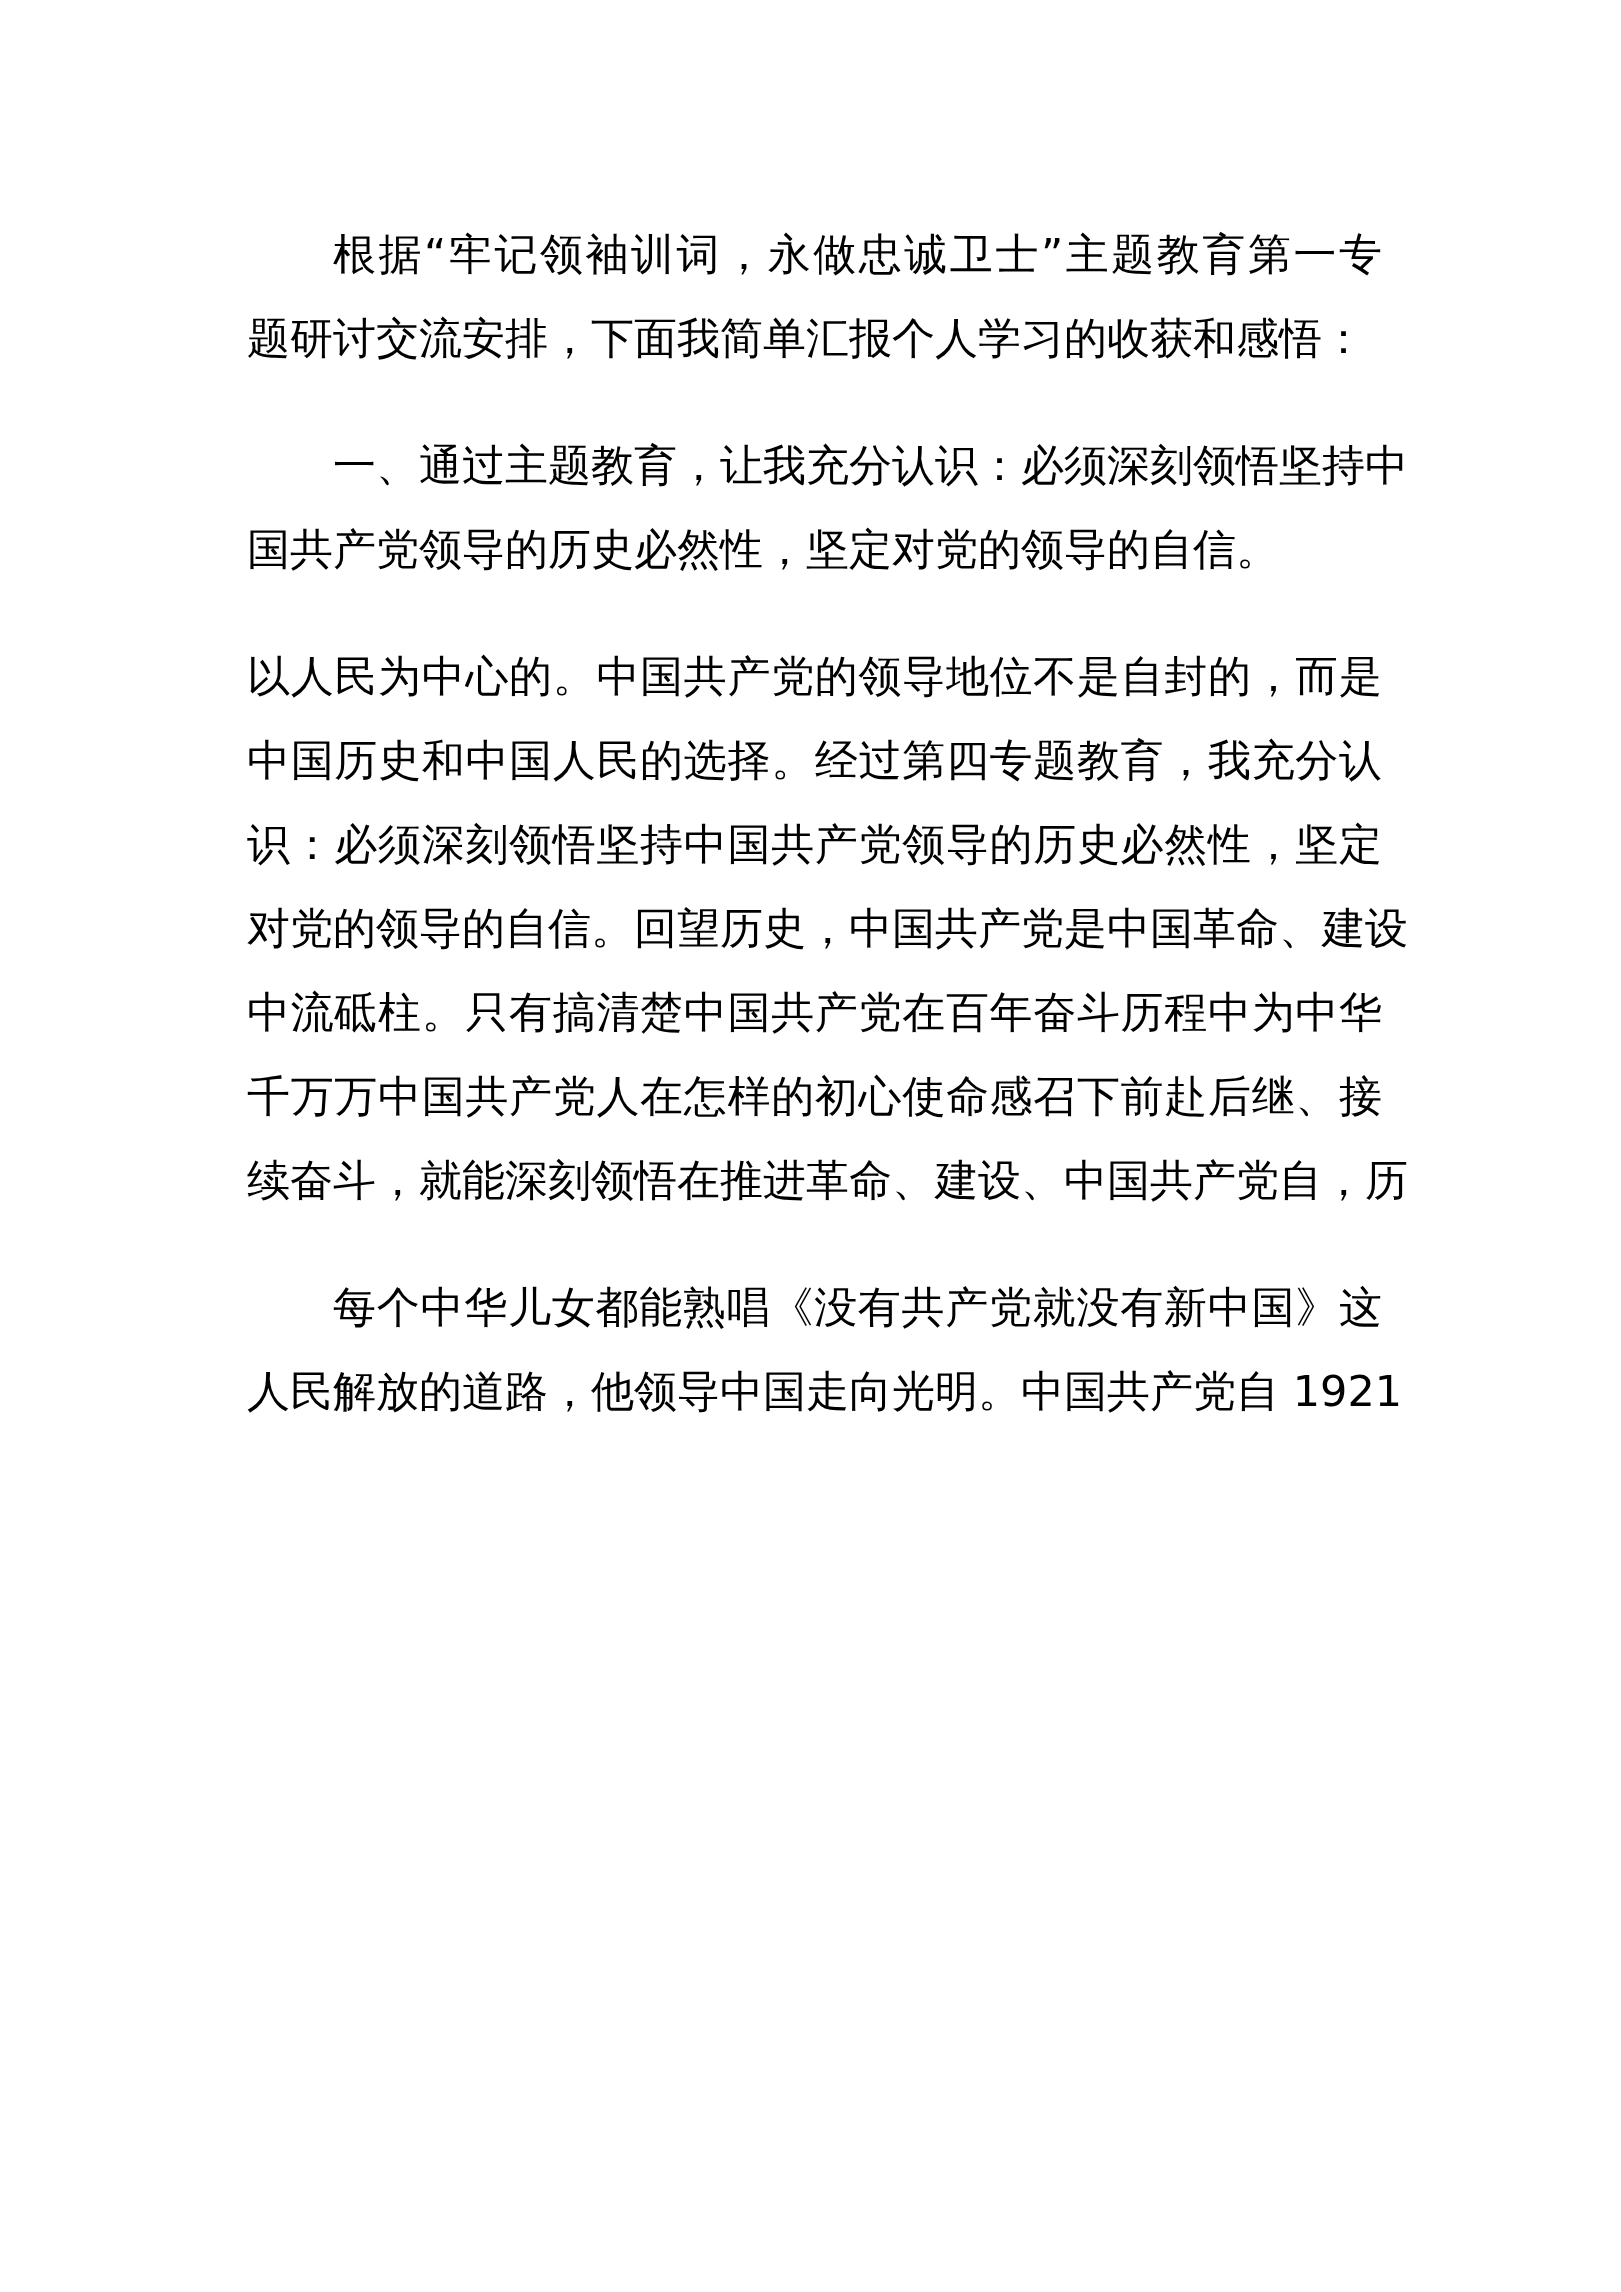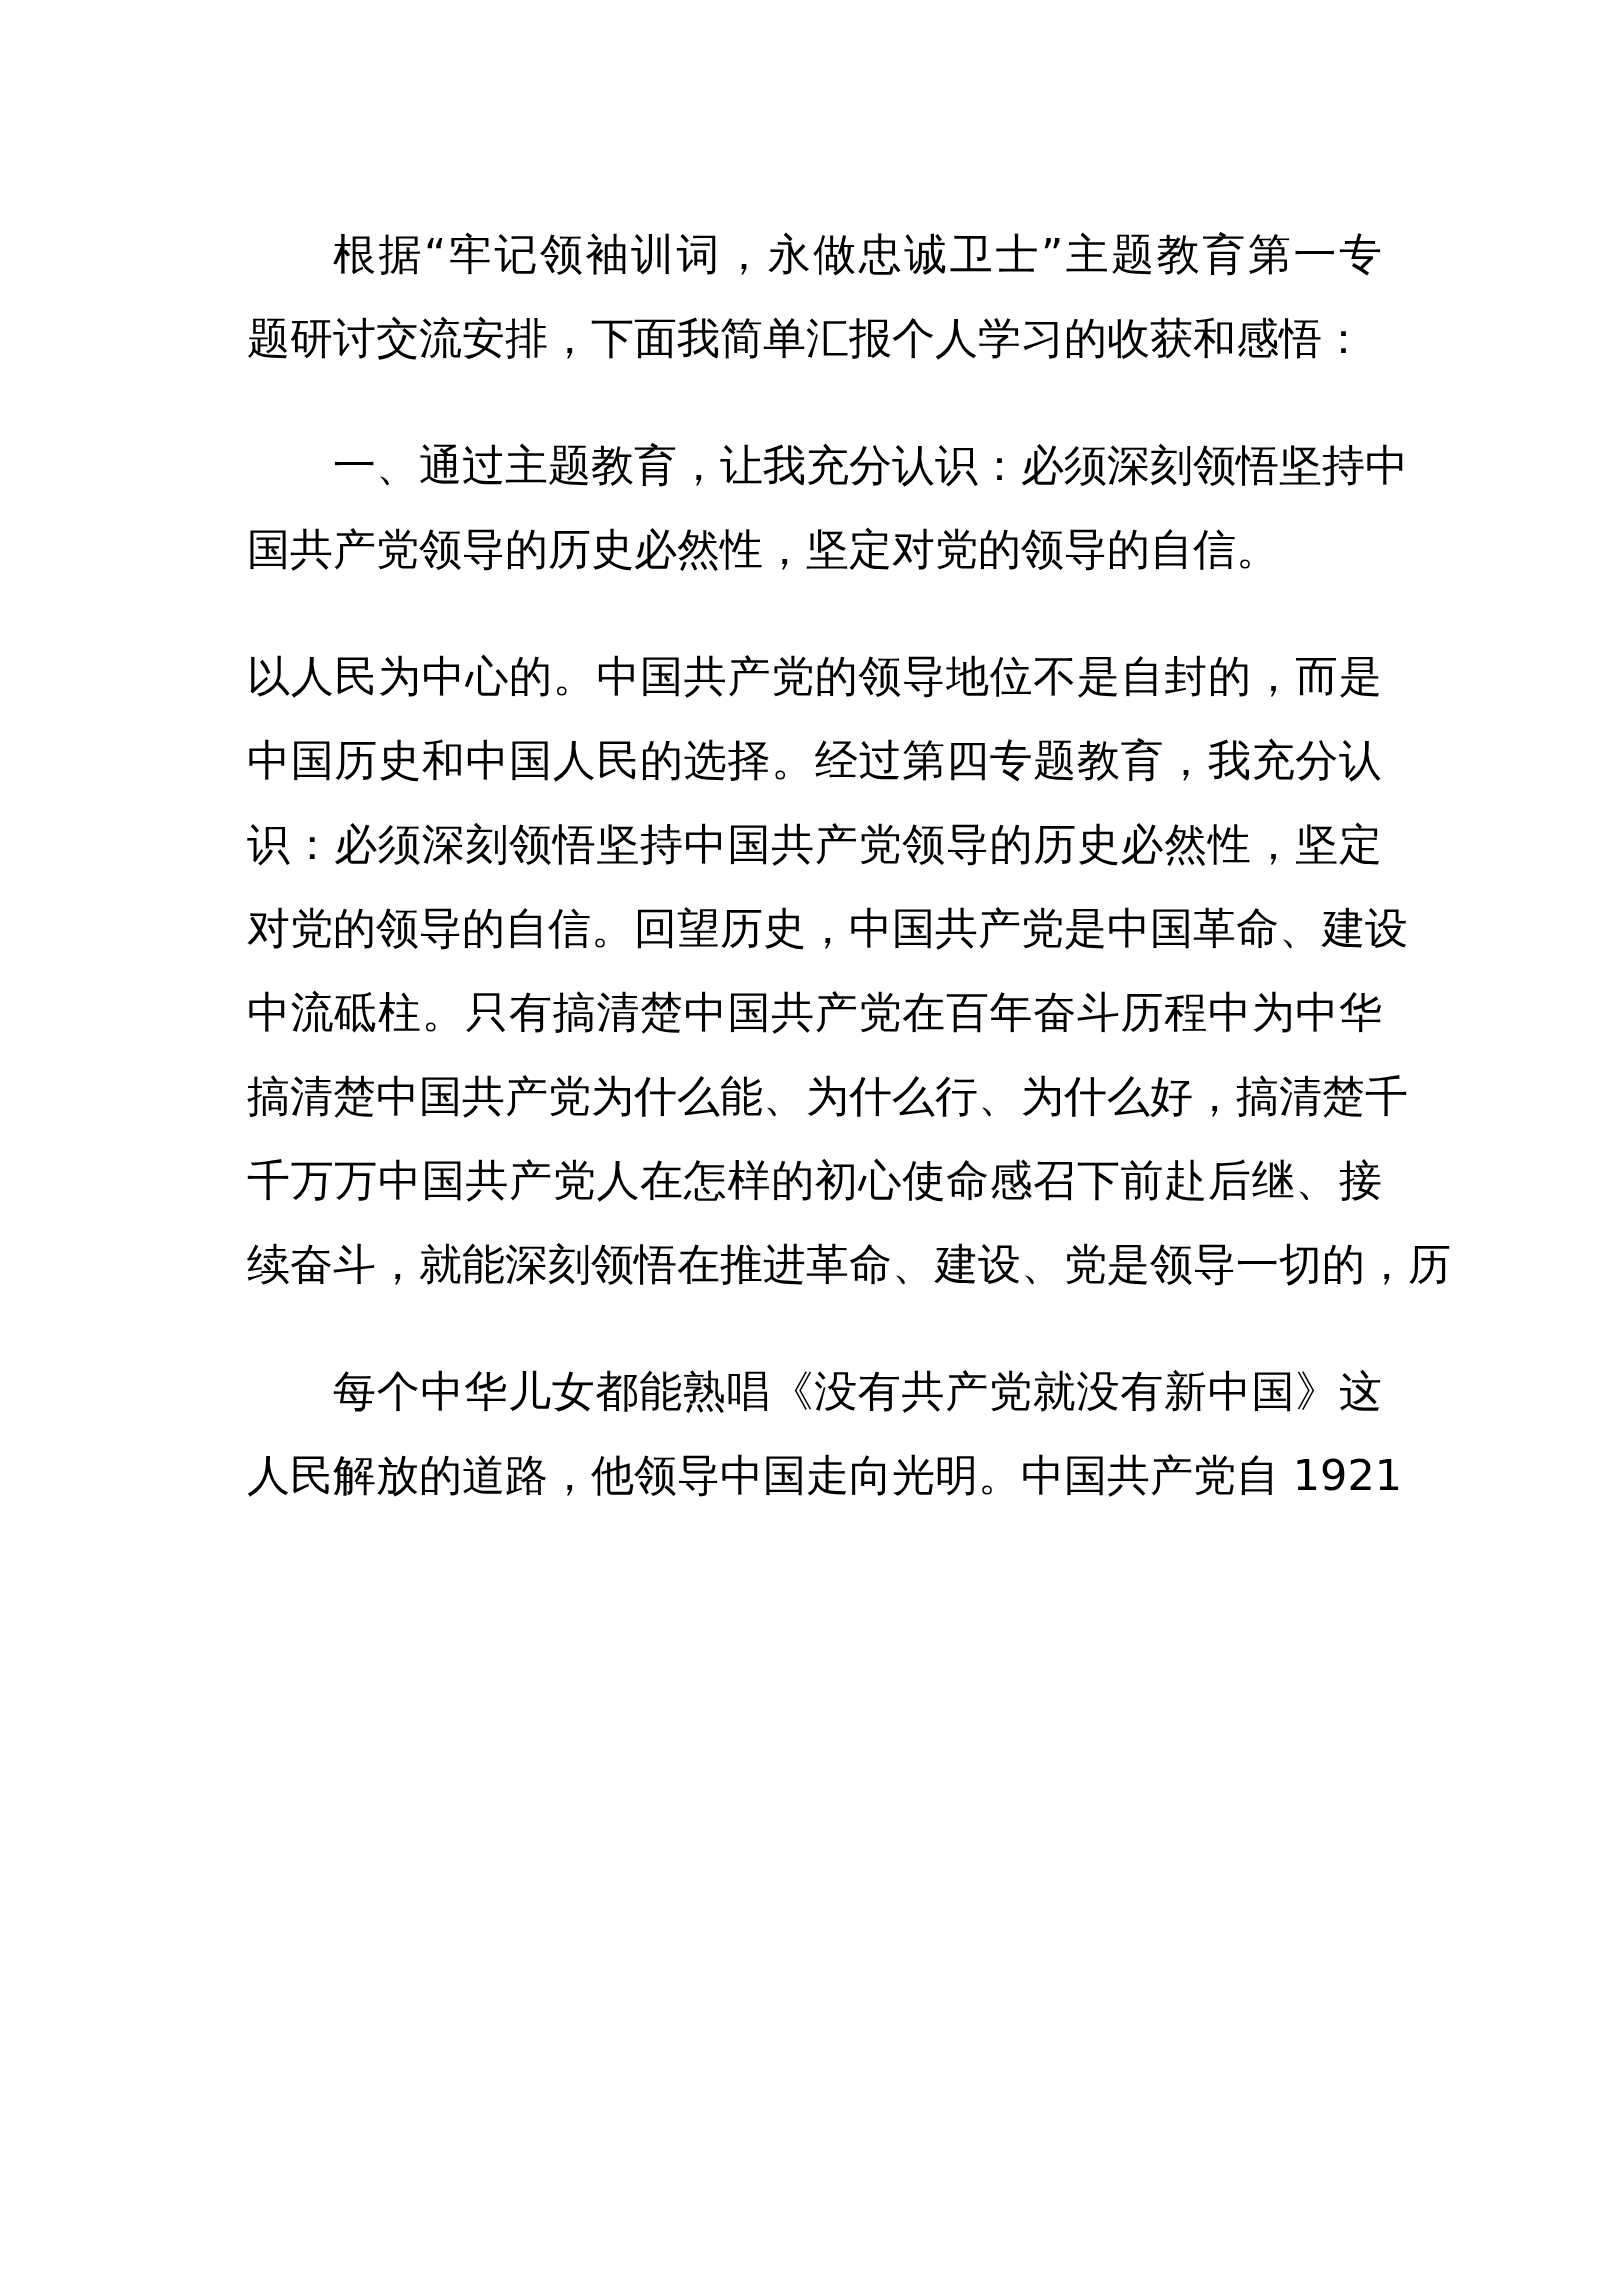--- a/index.html
+++ b/index.html
@@ -64,23 +64,22 @@
       <span class="line first">一、通过主题教育，让我充分认识：必须深刻领悟坚持中</span>
       <span class="line last">国共产党领导的历史必然性，坚定对党的领导的自信。</span>
     </div>
 
     <div class="para">
       <span class="line">以人民为中心的。中国共产党的领导地位不是自封的，而是</span>
       <span class="line">中国历史和中国人民的选择。经过第四专题教育，我充分认</span>
       <span class="line">识：必须深刻领悟坚持中国共产党领导的历史必然性，坚定</span>
       <span class="line">对党的领导的自信。回望历史，中国共产党是中国革命、建设</span>
       <span class="line">中流砥柱。只有搞清楚中国共产党在百年奋斗历程中为中华</span>
-      <span class="line">搞清楚中国共产党为什么能、为什么行、为什么好，搞清楚千</span>
       <span class="line">千万万中国共产党人在怎样的初心使命感召下前赴后继、接</span>
-      <span class="line">续奋斗，就能深刻领悟在推进革命、建设、党是领导一切的，历</span>
+      <span class="line">续奋斗，就能深刻领悟在推进革命、建设、中国共产党自，历</span>
     </div>
 
     <div class="para">
       <span class="line first">每个中华儿女都能熟唱《没有共产党就没有新中国》这</span>
       <span class="line">人民解放的道路，他领导中国走向光明。中国共产党自 1921</span>
     </div>
 
   </div>
 </div>
 

